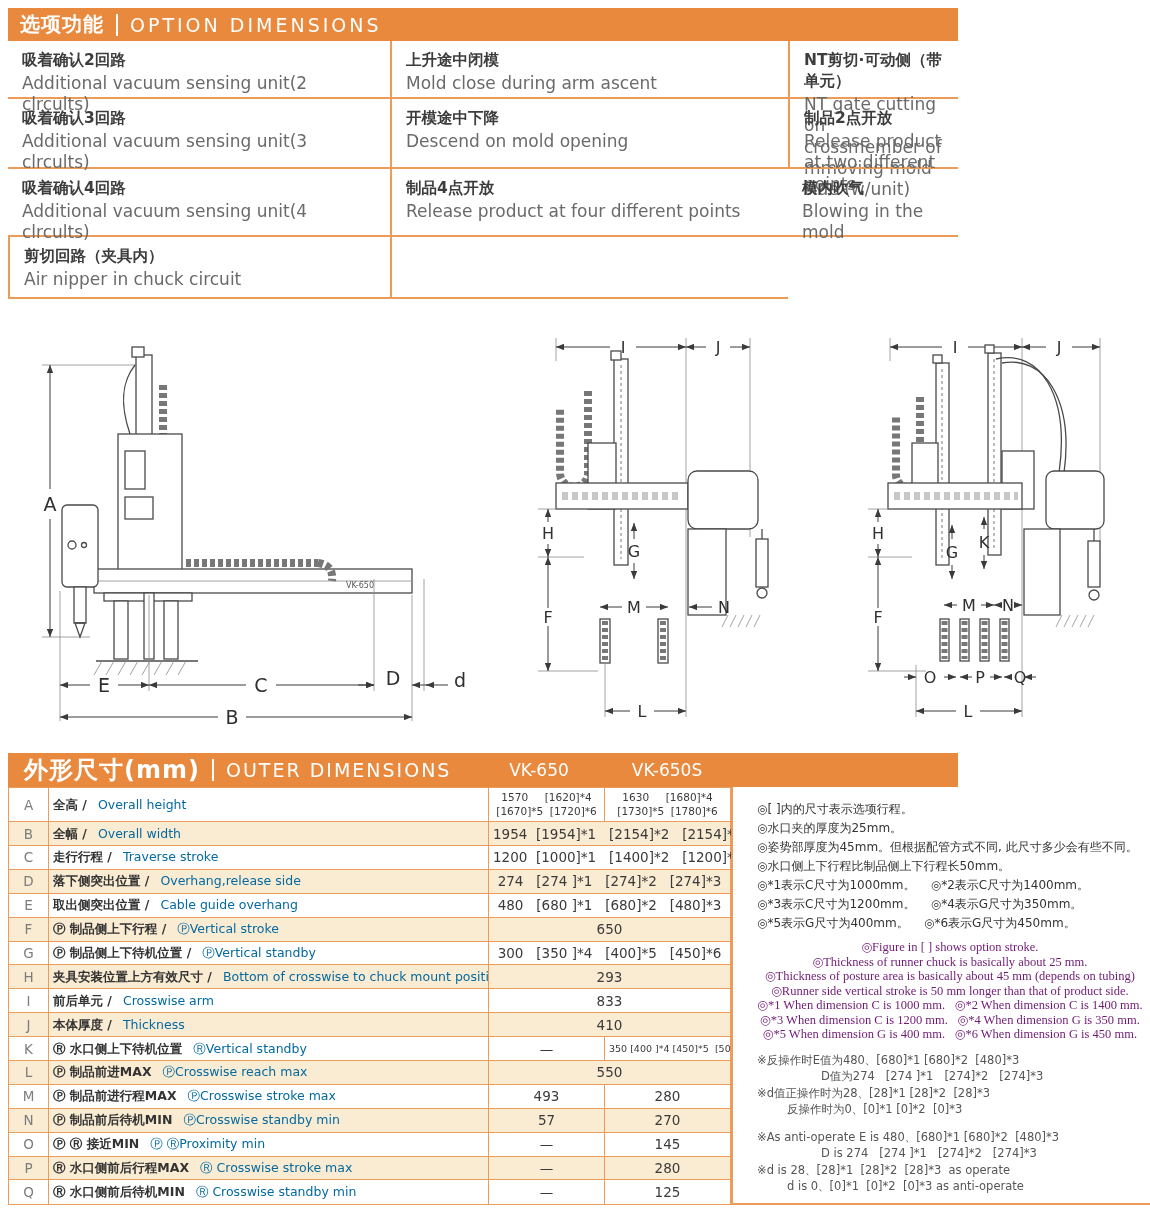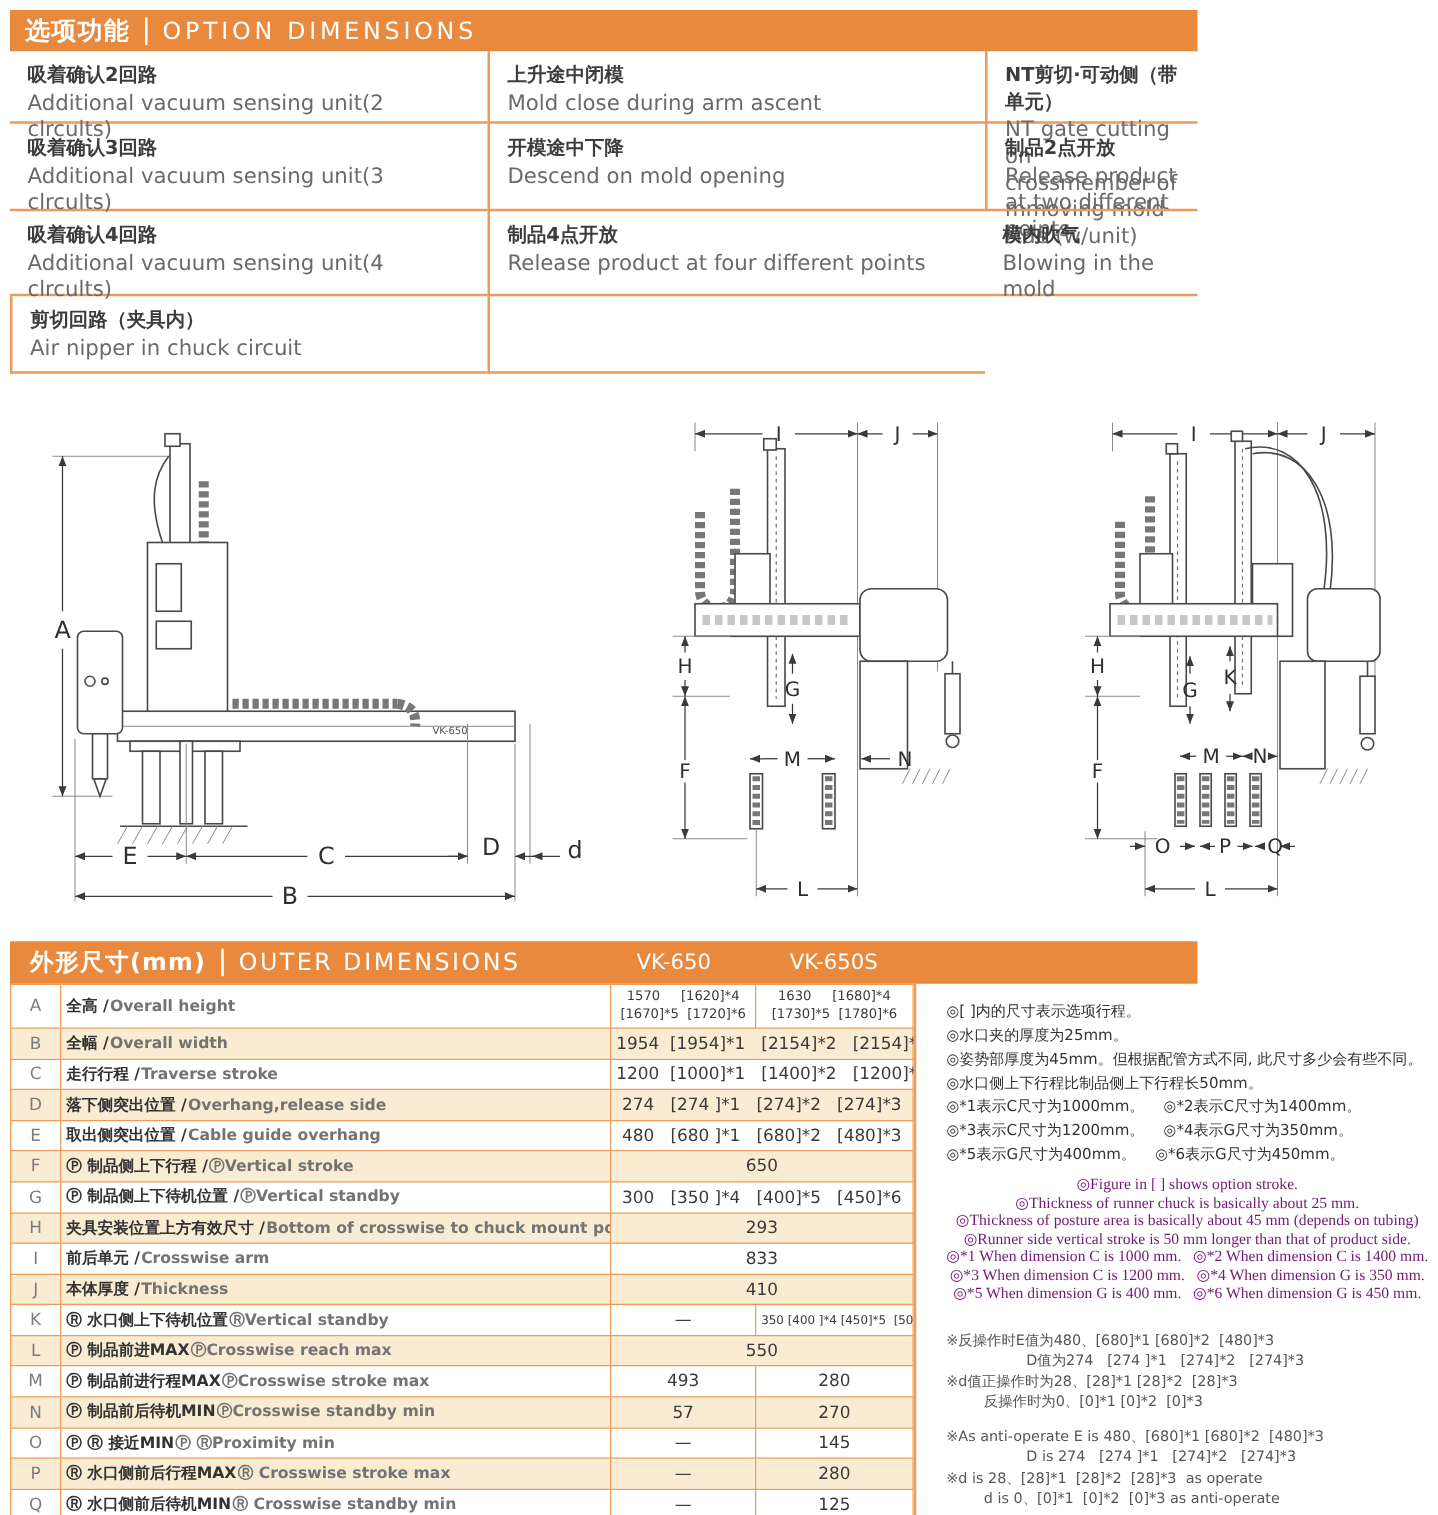--- a/index.html
+++ b/index.html
@@ -15,21 +15,21 @@
        font-family:"DejaVu Sans","Liberation Sans",sans-serif;color:var(--ink);}
   .page{width:966px;height:1212px;padding:8px;}
 
   
   .bar{background:var(--bar);color:#fff;display:flex;align-items:center;position:relative;}
   .bar .t-cn{font-weight:bold;font-size:20px;margin-left:12px;letter-spacing:1px;}
   .bar .sep{width:2px;height:22px;background:#fff;margin:0 12px;}
   .bar .t-en{font-size:19px;letter-spacing:3px;}
   .opt-bar{height:33px;}
   .dims-bar{height:34px;margin-top:2px;}
-  .dims-bar .t-cn{font-size:19px;margin-left:16px;}
+  .dims-bar .t-cn{font-size:24px;margin-left:16px;}
   .dims-bar .t-en{font-size:19px;letter-spacing:2px;}
   .model-name{position:absolute;top:7px;font-size:17px;text-align:center;width:126px;}
   .model-name.m1{left:468px;}
   .model-name.m2{left:596px;}
 
   
   .opt-table{display:grid;grid-template-columns:382px 398px 1fr;
              grid-template-rows:58px 70px 68px 62px;}
   .opt-cell{border-bottom:2px solid var(--line);padding:9px 14px 0 14px;}
   .opt-cell.c2,.opt-cell.c3{border-left:2px solid var(--line);}
@@ -59,33 +59,33 @@
   .dims-body{display:flex;align-items:stretch;}
   table.dims{border-collapse:collapse;width:722px;table-layout:fixed;}
   table.dims td{border:1.5px solid var(--line);padding:0 4px;height:21px;
                 font-size:13.5px;vertical-align:middle;}
   tr.rowA td{height:30px;}
   tr.even td{background:var(--cream);}
   tr.odd td{background:#fff;}
   td.c-letter{text-align:center;color:#7c7c7c;font-size:14px;}
   td.c-label{padding-left:10px;white-space:nowrap;overflow:hidden;}
   td.c-label .lcn{color:#333;font-size:12.5px;font-weight:bold;}
-  td.c-label .len{color:#737373;font-size:12.5px;font-weight:bold;margin-left:1px;}
+  td.c-label .len{color:#0369a1;font-size:12.5px;font-weight:normal;margin-left:11px;}
   td.c-v,td.c-span{text-align:center;color:#3a3a3a;white-space:pre;}
   td.c-v2k{text-align:center;color:#3a3a3a;white-space:pre;font-size:9.5px !important;}
   .twoLine{font-size:10.5px;line-height:1.3;white-space:pre;}
 
   
   .notes{flex:1;border:2px solid var(--line);border-top:none;
          padding:13px 8px 8px 24px;background:#fff;}
   .ncn div{font-size:12px;color:#333;line-height:19px;white-space:pre;}
   .nen{margin-top:7px;}
   .nen div{font-family:"Liberation Serif","DejaVu Serif",serif;font-size:12.5px;
            color:#701a75;line-height:14.5px;white-space:pre;text-align:center;}
-  .nex{margin-top:22px;}
+  .nex{margin-top:10px;}
   .nex div{font-size:11.5px;color:#555;line-height:16.5px;white-space:pre;}
   .nex .ind64{padding-left:64px;}
   .nex .ind30{padding-left:30px;}
   .nex .gap{margin-top:11px;}
 </style>
 </head>
 <body>
 
 <div class="page">
 

